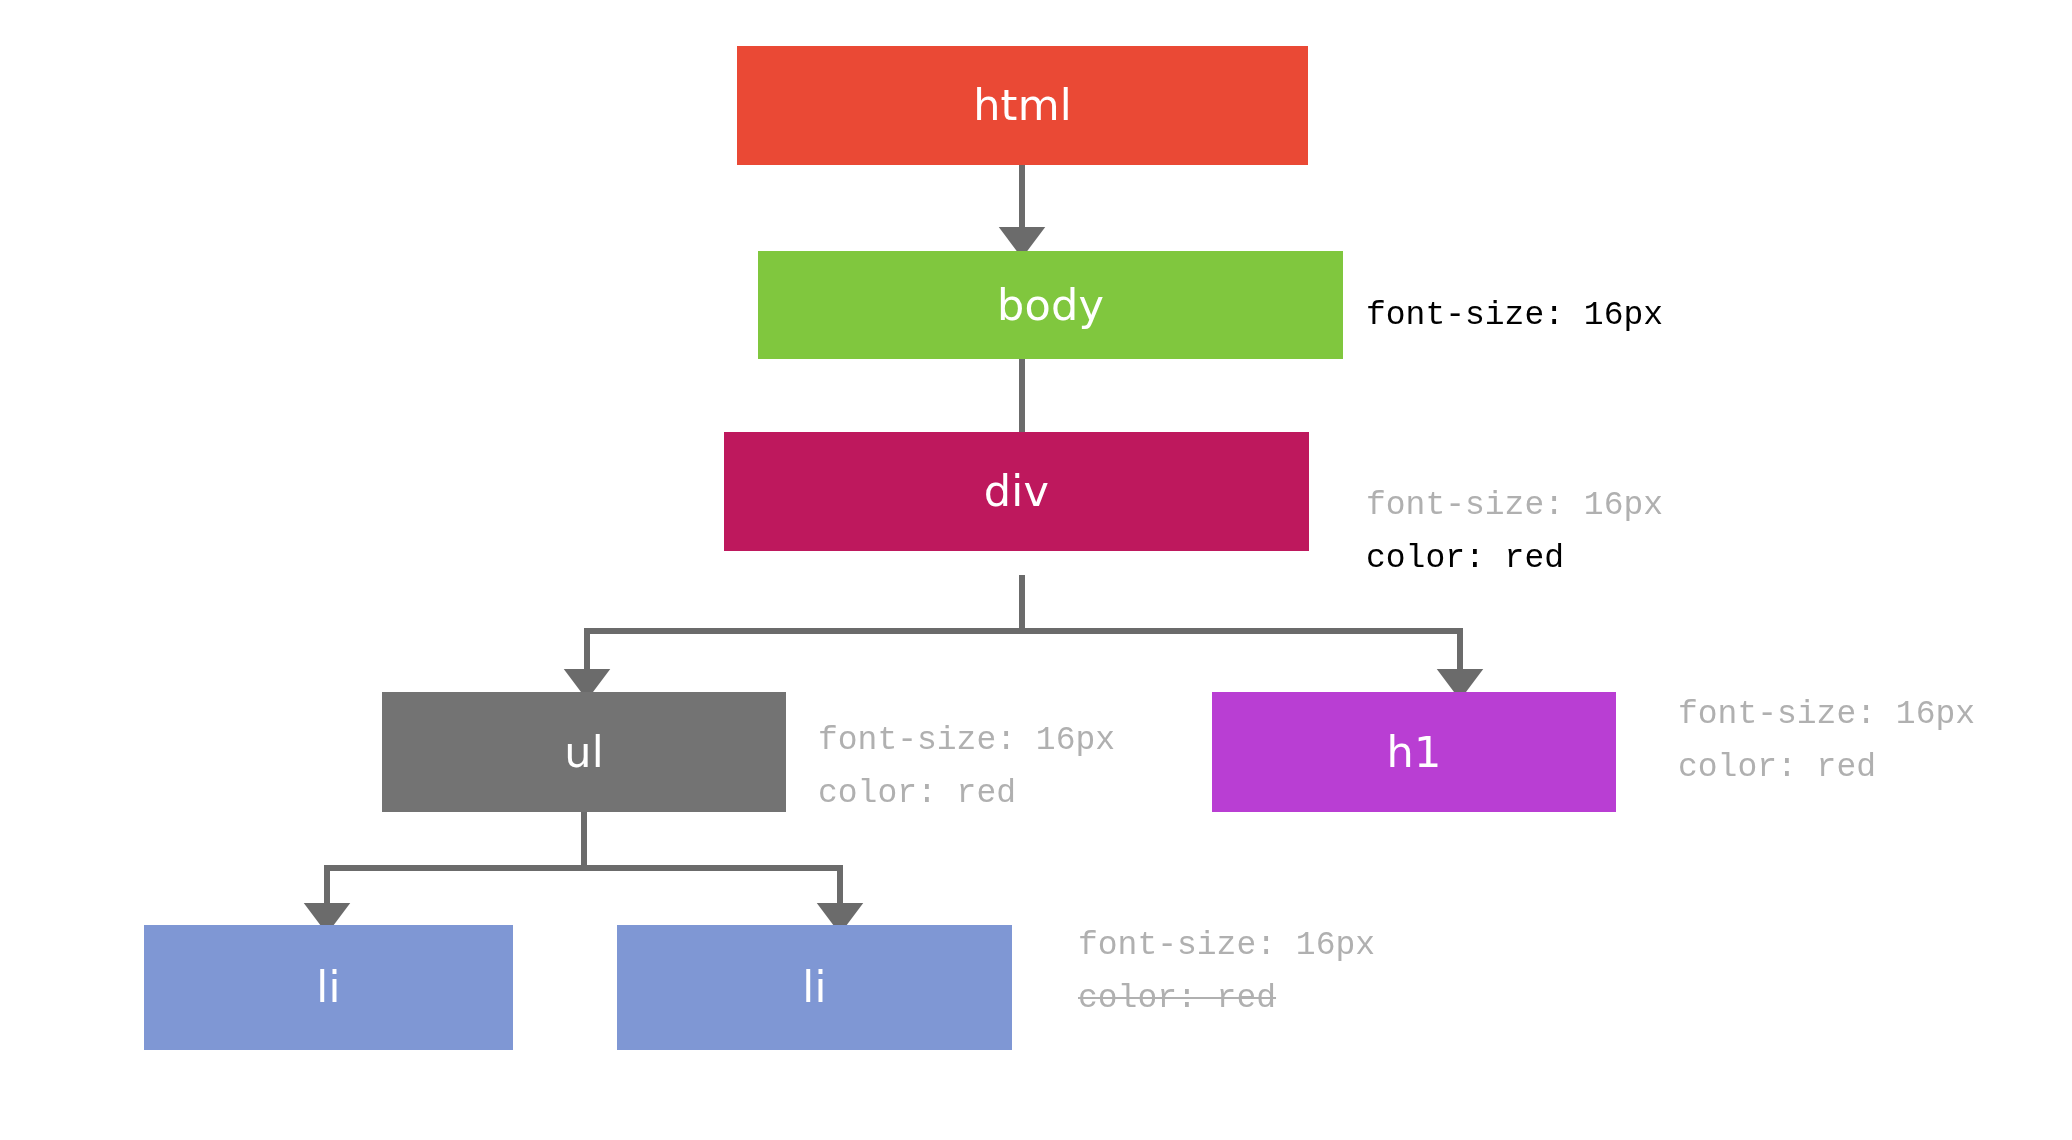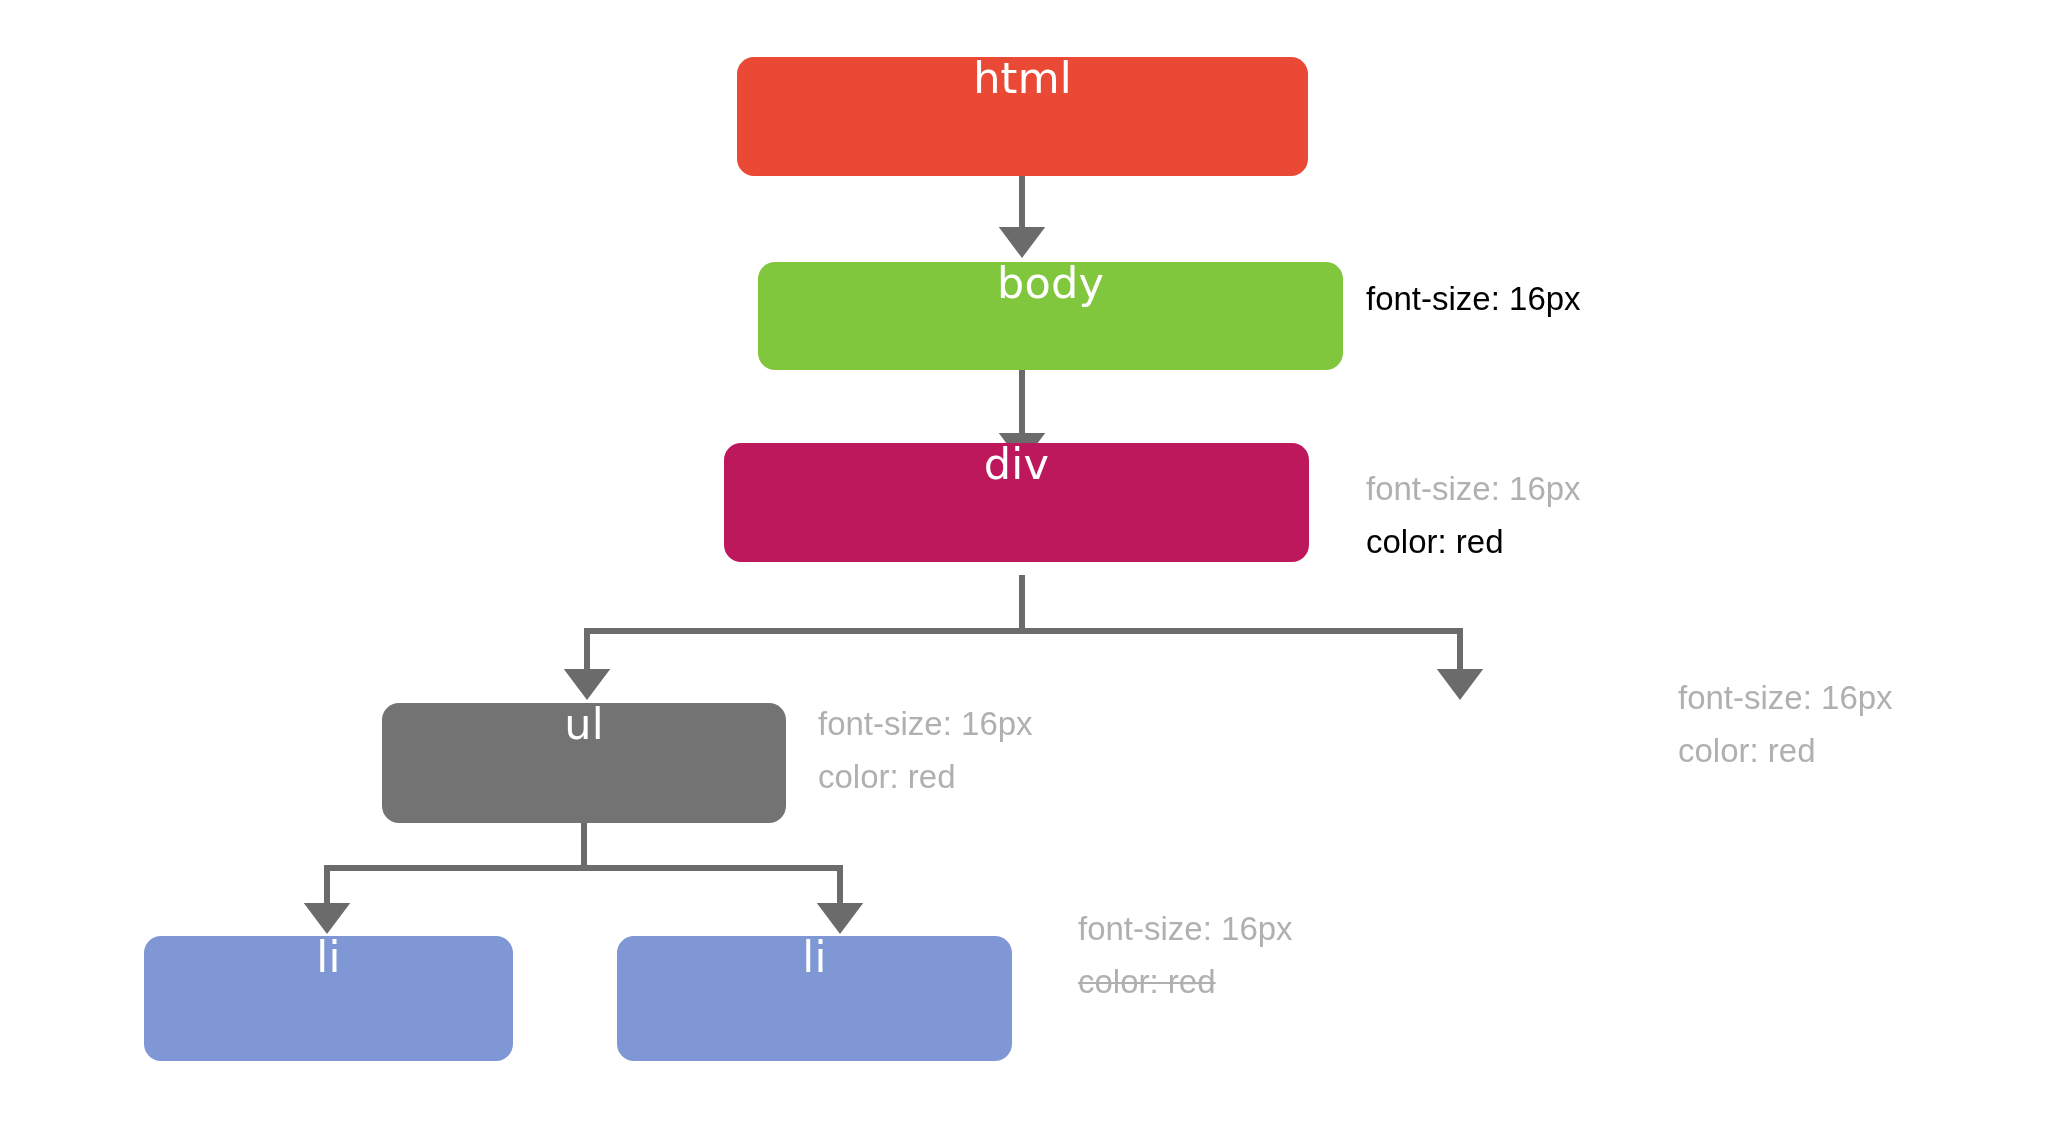--- a/index.html
+++ b/index.html
@@ -21,52 +21,53 @@
   #edges {
     position: absolute;
     left: 0;
     top: 0;
     width: 2072px;
     height: 1140px;
     pointer-events: none;
   }
   .node {
     position: absolute;
-    border-radius: 17px;
+    border-radius: 0;
     display: flex;
+    align-items: center;
     justify-content: center;
     color: #ffffff;
     font-family: "DejaVu Sans", sans-serif;
     font-weight: 400;
     box-sizing: border-box;
     user-select: none;
-    margin-top: 11px;
   }
   .node-label {
     font-size: 43px;
     line-height: 1;
     letter-spacing: 0.2px;
     color: #ffffff;
     display: block;
   }
   .node-html  { left: 737px;  top: 46px;  width: 571px; height: 119px; background: #ea4935; }
   .node-body  { left: 758px;  top: 251px; width: 585px; height: 108px; background: #80c73e; }
   .node-div   { left: 724px;  top: 432px; width: 585px; height: 119px; background: #be185d; }
   .node-ul    { left: 382px;  top: 692px; width: 404px; height: 120px; background: #737373; }
   .node-h1    { left: 1212px; top: 692px; width: 404px; height: 120px; background: #b93ed3; }
   .node-li1   { left: 144px;  top: 925px; width: 369px; height: 125px; background: #7f97d4; }
   .node-li2   { left: 617px;  top: 925px; width: 395px; height: 125px; background: #7f97d4; }
 
   .annot {
     position: absolute;
-    font-family: Liberation Sans, sans-serif;
+    font-family: Liberation Mono, monospace;
     font-size: 33px;
     line-height: 53px;
     white-space: nowrap;
     user-select: none;
+    margin-top: 17px;
   }
   .annot .line { display: block; }
   .line.inherited   { color: #b0b0b0; }
   .line.declared    { color: #000000; }
   .line.overridden  { color: #b0b0b0; text-decoration: line-through; text-decoration-thickness: 2px; }
 
   .annot-body { left: 1366px; top: 272px; }
   .annot-div  { left: 1366px; top: 462px; }
   .annot-ul   { left: 818px;  top: 697px; }
   .annot-h1   { left: 1678px; top: 671px; }
@@ -116,20 +117,23 @@
   </div>
 
   <div class="node node-div">
     <span class="node-label">div</span>
   </div>
 
   <div class="node node-ul">
     <span class="node-label">ul</span>
   </div>
 
+  <div class="node node-h1">
+    <span class="node-label">h1</span>
+  </div>
 
   <div class="node node-li1">
     <span class="node-label">li</span>
   </div>
 
   <div class="node node-li2">
     <span class="node-label">li</span>
   </div>
 
   <div class="annot annot-body">

